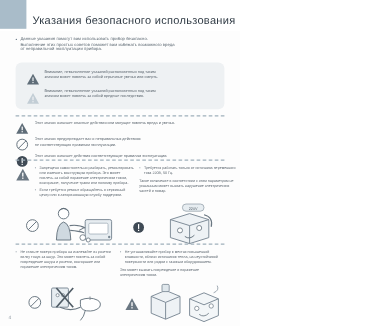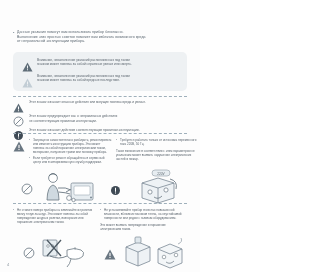--- a/index.html
+++ b/index.html
@@ -82,20 +82,24 @@
     font-size:4px;color:#8b969f;
   }
 
   svg{overflow:visible;}
 </style>
 </head>
 <body>
 
 <div class="page">
 
+  <div class="header-band">
+    <div class="header-swatch"></div>
+    <div class="page-title">Указания безопасного использования</div>
+  </div>
 
   <div class="intro">
     <div class="intro-row">
       <div class="intro-bullet">•</div>
       <div>
         <div class="intro-text">Данные указания помогут вам использовать прибор безопасно.</div>
         <div class="intro-text">Выполнение этих простых советов поможет вам избежать возможного вреда</div>
         <div class="intro-text">от неправильной эксплуатации прибора.</div>
       </div>
     </div>

